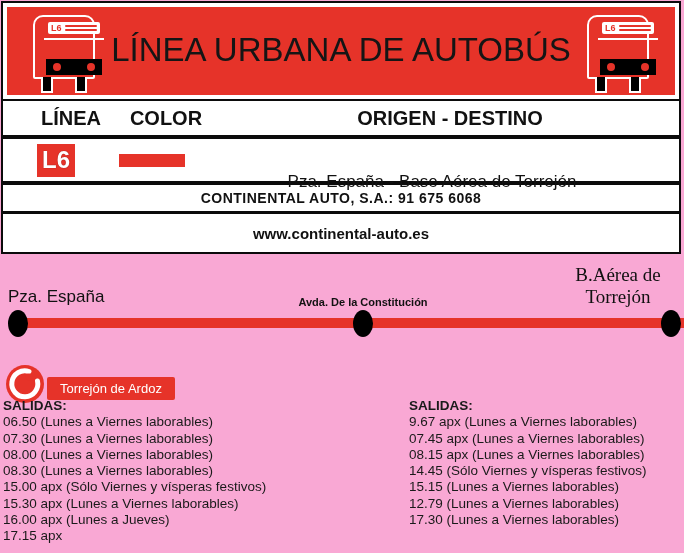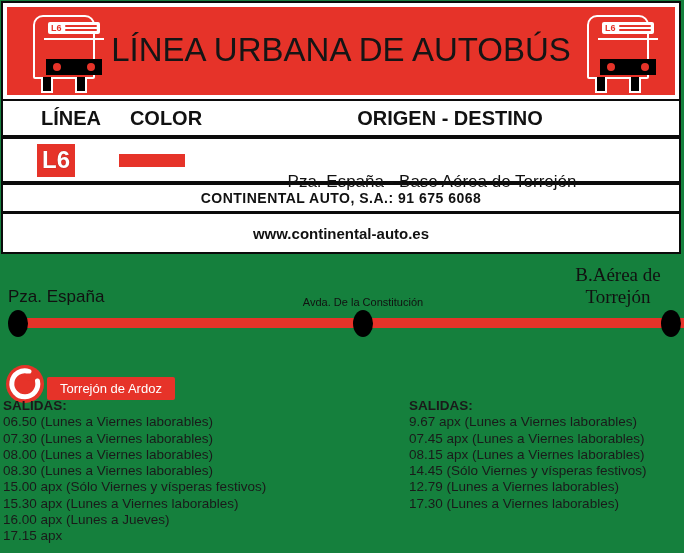--- a/index.html
+++ b/index.html
@@ -1,16 +1,16 @@
 <!DOCTYPE html>
 <html style="--red: #e63329; --black: #0b0b0b;"><head>
 <meta charset="utf-8">
 <style>
   html,body{margin:0;padding:0;background:#fff;}
-  #page{position:relative;width:684px;height:553px;background:#15803d;overflow:hidden;
+  #page{position:relative;width:684px;height:553px;background:#f9a8d4;overflow:hidden;
         font-family:"Liberation Sans", sans-serif;color:#111;}
   :root{--red:#e63329;--black:#0b0b0b;}
 
   
   .top-frame{position:absolute;left:1px;top:1px;width:676px;border:2px solid var(--black);background:#fff;}
   .banner-wrap{padding:4px;}
   .banner{position:relative;height:88px;background:var(--red);}
   .banner-title{position:absolute;left:0;right:0;top:24px;text-align:center;
                 font-size:33px;letter-spacing:0px;color:#151515;white-space:nowrap;}
 
@@ -52,21 +52,21 @@
   .row-web{height:38px;display:flex;align-items:center;justify-content:center;
            font-weight:bold;font-size:15px;}
   .row-web a{color:#111;text-decoration:none;}
 
   
   .route-line{position:absolute;left:14px;top:318px;width:670px;height:10px;background:var(--red);}
   .stop-dot{position:absolute;top:310px;width:20px;height:27px;background:#000;border-radius:50%;}
   .dot-1{left:8px;} .dot-2{left:353px;} .dot-3{left:661px;}
   .stop-label-left{position:absolute;left:8px;top:287px;font-size:17px;}
   .stop-label-mid{position:absolute;left:268px;top:296px;width:190px;text-align:center;
-                  font-size:11px;font-weight:normal;}
+                  font-size:11px;font-weight:bold;}
   .stop-label-right{position:absolute;right:2px;top:264px;width:128px;text-align:center;
                     font-size:19px;line-height:22px;font-family:Liberation Serif, serif;}
 
   
   .muni{position:absolute;left:5px;top:364px;display:flex;align-items:center;}
   .muni-box{margin-left:2px;margin-top:8px;height:23px;background:var(--red);color:#fff;
             display:flex;align-items:center;padding:0 13px;font-size:13px;border-radius:2px;}
 
   
   .sched{position:absolute;top:398px;font-size:13.5px;line-height:16.3px;color:#1a1a1a;}
@@ -180,17 +180,18 @@
     <div>16.00 apx (Lunes a Jueves)</div>
     <div>17.15 apx</div>
   </div>
 
   <div class="sched right">
     <div class="sched-title">SALIDAS:</div>
     <div>9.67 apx (Lunes a Viernes laborables)</div>
     <div>07.45 apx (Lunes a Viernes laborables)</div>
     <div>08.15 apx (Lunes a Viernes laborables)</div>
     <div>14.45 (Sólo Viernes y vísperas festivos)</div>
+    <div>15.15 (Lunes a Viernes laborables)</div>
     <div>12.79 (Lunes a Viernes laborables)</div>
     <div>17.30 (Lunes a Viernes laborables)</div>
   </div>
 
 </div>
 
 </body></html>

